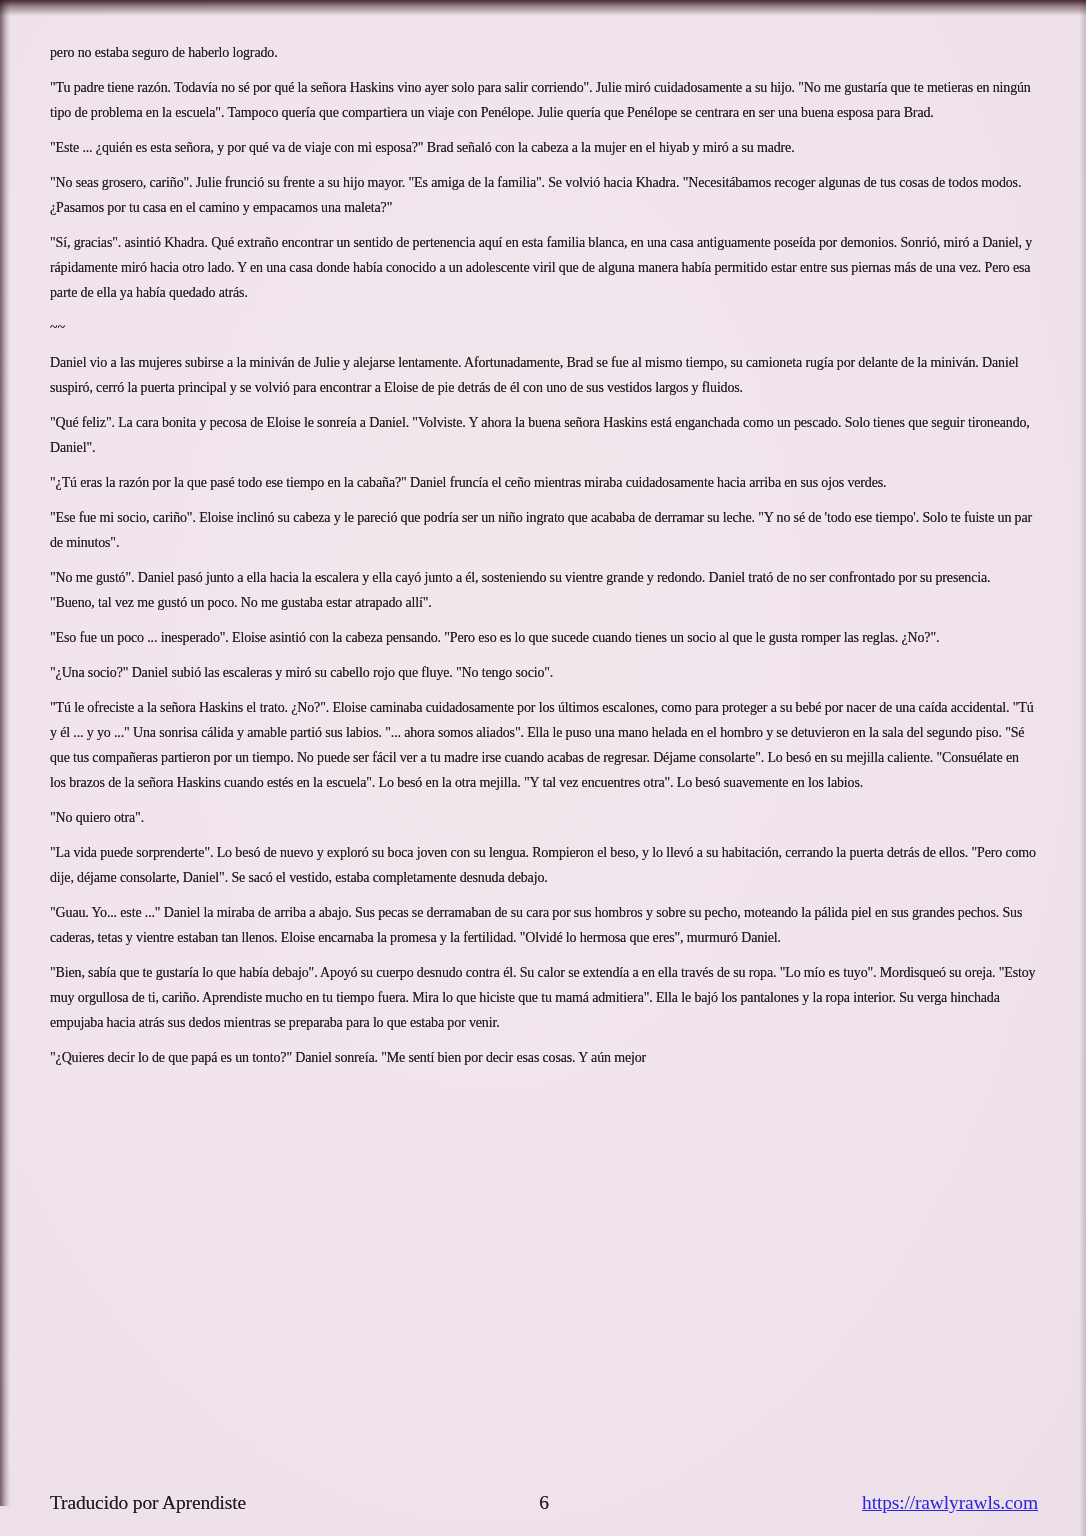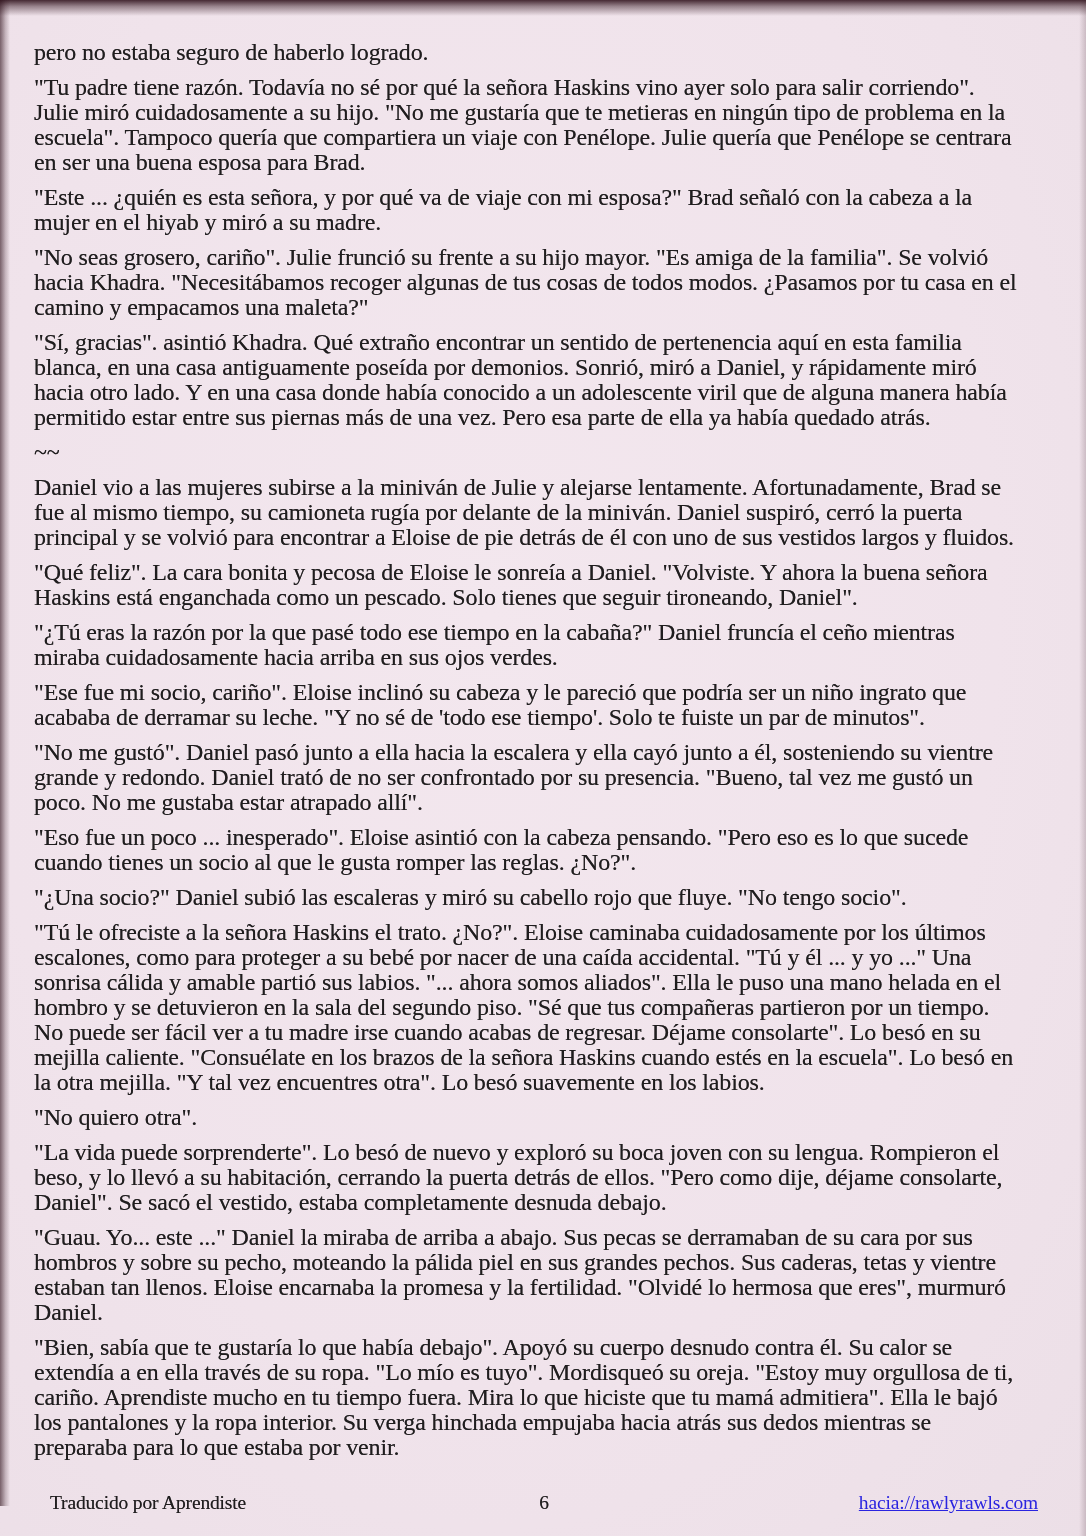--- a/index.html
+++ b/index.html
@@ -35,25 +35,25 @@
   .edge-right {
     position: absolute;
     top: 0; right: 0; bottom: 0;
     width: 7px;
     background: linear-gradient(to left, rgba(46,16,26,0.18) 0%, rgba(46,16,26,0) 100%);
     pointer-events: none;
   }
   .content {
     position: absolute;
     top: 40px;
-    left: 34px;
+    left: 50px;
     width: 988px;
     height: 1432px;
     overflow: hidden;
-    font-size: 24px;
+    font-size: 14px;
     line-height: 25px;
     letter-spacing: -0.15px;
     text-align: left;
     text-shadow: 0 0 0.5px rgba(31,29,30,0.65);
   }
   .content p.para {
     margin: 0 0 10px 0;
   }
   .footer {
     position: absolute;
@@ -103,16 +103,16 @@
       <p class="para">"La vida puede sorprenderte". Lo besó de nuevo y exploró su boca joven con su lengua. Rompieron el beso, y lo llevó a su habitación, cerrando la puerta detrás de ellos. "Pero como dije, déjame consolarte, Daniel". Se sacó el vestido, estaba completamente desnuda debajo.</p>
       <p class="para">"Guau. Yo... este ..." Daniel la miraba de arriba a abajo. Sus pecas se derramaban de su cara por sus hombros y sobre su pecho, moteando la pálida piel en sus grandes pechos. Sus caderas, tetas y vientre estaban tan llenos. Eloise encarnaba la promesa y la fertilidad. "Olvidé lo hermosa que eres", murmuró Daniel.</p>
       <p class="para">"Bien, sabía que te gustaría lo que había debajo". Apoyó su cuerpo desnudo contra él. Su calor se extendía a en ella través de su ropa. "Lo mío es tuyo". Mordisqueó su oreja. "Estoy muy orgullosa de ti, cariño. Aprendiste mucho en tu tiempo fuera. Mira lo que hiciste que tu mamá admitiera". Ella le bajó los pantalones y la ropa interior. Su verga hinchada empujaba hacia atrás sus dedos mientras se preparaba para lo que estaba por venir.</p>
       <p class="para">"¿Quieres decir lo de que papá es un tonto?" Daniel sonreía. "Me sentí bien por decir esas cosas. Y aún mejor</p>
     </main>
 
   <footer class="footer">
     <span class="translator">Traducido por Aprendiste</span>
     <span class="pagenum">6</span>
     <span class="linkwrap">
-      <a style="color: rgb(42, 36, 224);">hacia://rawlyrawls.com</a>
+      <a style="color: rgb(42, 36, 224);">https://rawlyrawls.com</a>
     </span>
   </footer>
 </div>
 
 </body></html>

